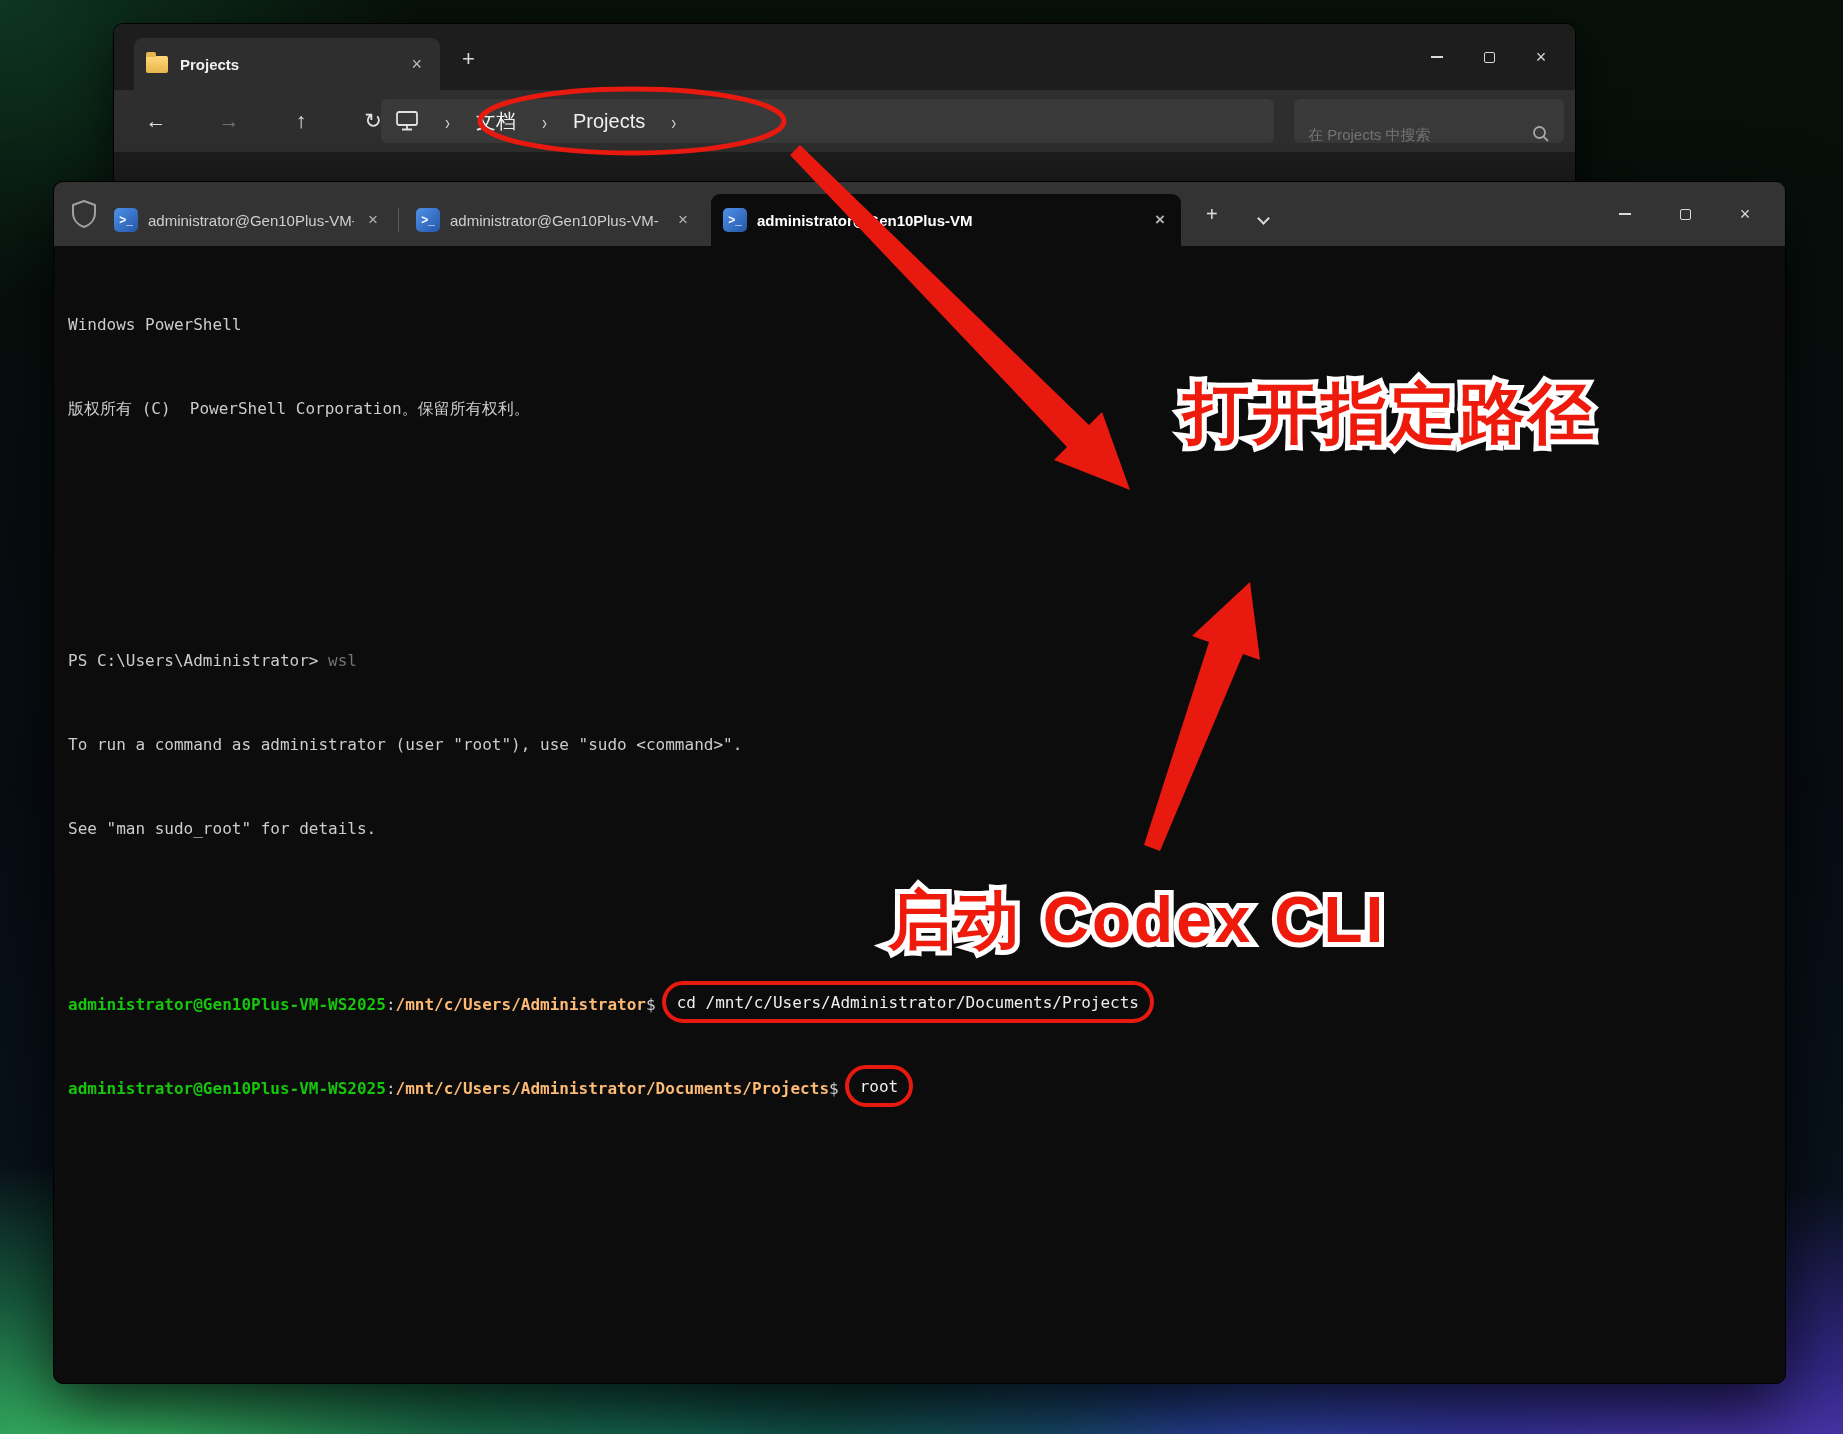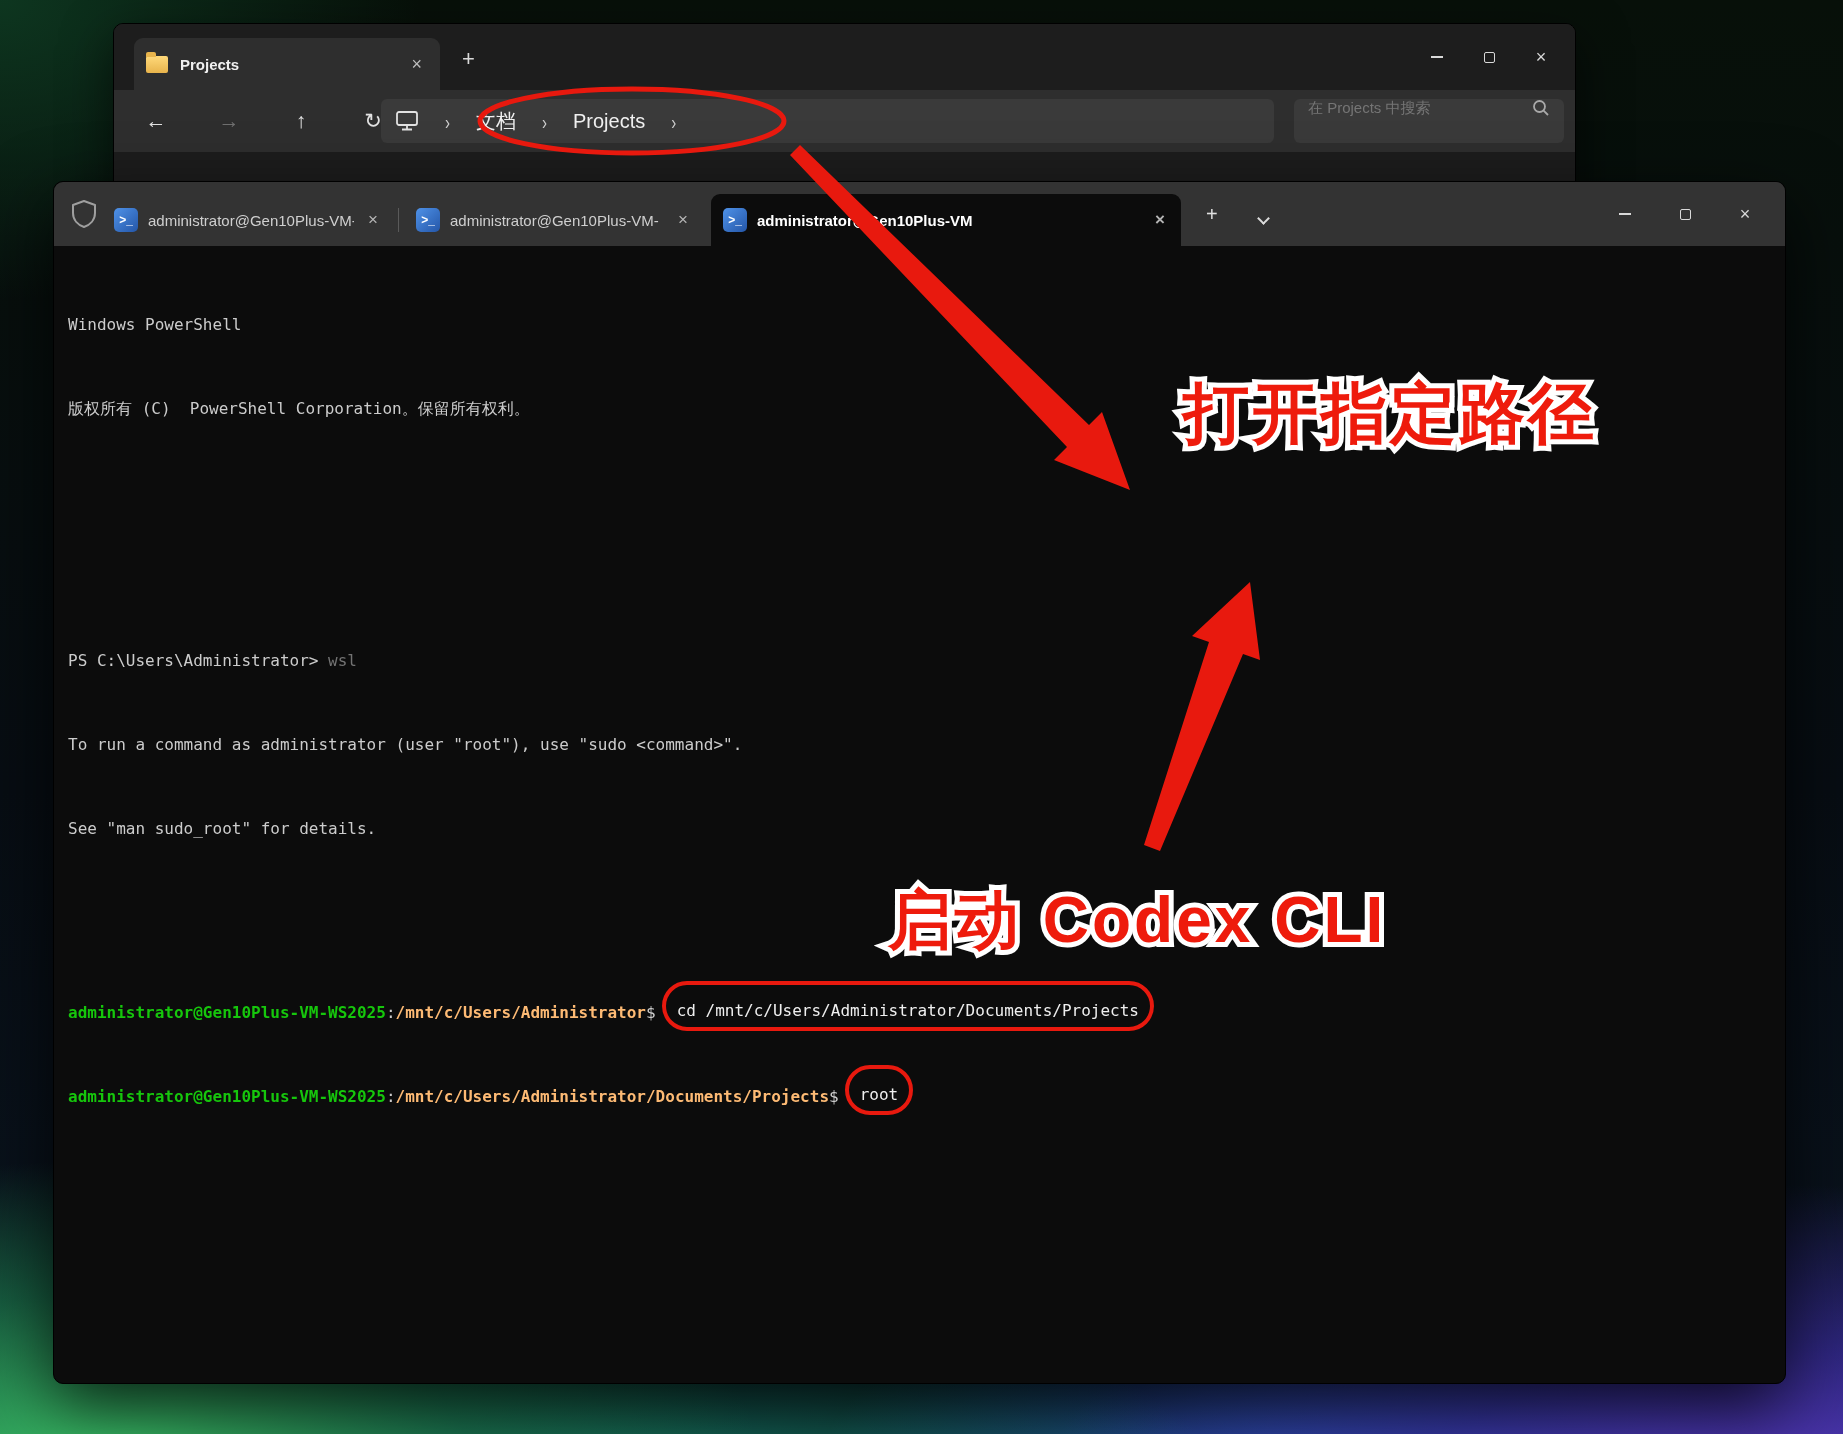--- a/index.html
+++ b/index.html
@@ -44,21 +44,21 @@
   .nav-disabled { color:#6f6f6f; }
   .addr-field {
     position:absolute; left:267px; top:9px; width:893px; height:44px;
     background:#3a3a3a; border-radius:6px; display:flex; align-items:center; color:#e6e6e6;
   }
   .addr-field .pc-icon { margin-left:14px; }
   .crumb-sep { color:#cfcfcf; font-size:15px; margin:0 26px; transform:scaleY(1.3); display:inline-block; }
   .crumb { font-size:20px; color:#f0f0f0; }
   .search-field {
     position:absolute; left:1180px; top:9px; width:270px; height:44px;
-    background:#3a3a3a; border-radius:6px; display:flex; align-items:flex-start; padding:0 14px;
+    background:#3a3a3a; border-radius:6px; display:flex; align-items:flex-end; padding:0 14px;
   }
   .search-field input {
     flex:1; background:transparent; border:none; outline:none;
     color:#a9a9a9; font-size:15px; font-family:"Liberation Sans",sans-serif;
   }
   .exp-body { height:100%; background:#1d1d1d; }
 
   
   .terminal {
     position:absolute; left:53px; top:181px; width:1733px; height:1203px;
@@ -90,21 +90,21 @@
     position:absolute; left:14px; top:73px; right:10px; bottom:8px;
     font-family:"DejaVu Sans Mono","Liberation Mono",monospace;
     font-size:16px; line-height:28px; color:#cccccc; white-space:pre;
   }
   .tl { height:28px; }
   .c-green { color:#16c60c; font-weight:700; }
   .c-blue  { color:#fdba74; font-weight:700; }
   .c-yellow{ color:#737373; }
   .red-ring {
     display:inline-block; border:4px solid #e8190e; border-radius:30px;
-    padding:12px 11px 2px; margin-left:6px; color:#efefef; position:relative; top:-2px;
+    padding:4px 11px 2px; margin-left:6px; color:#efefef; position:relative; top:-2px;
   }
 
   
   .overlay { position:absolute; left:0; top:0; width:1843px; height:1434px; pointer-events:none; z-index:50; }
   .ann-text {
     font-family:"Liberation Sans",sans-serif; font-weight:900;
     fill:#ee1b0c; stroke:#ffffff; stroke-width:10px; paint-order:stroke fill; letter-spacing:3px;
   }
 </style>
 </head>

